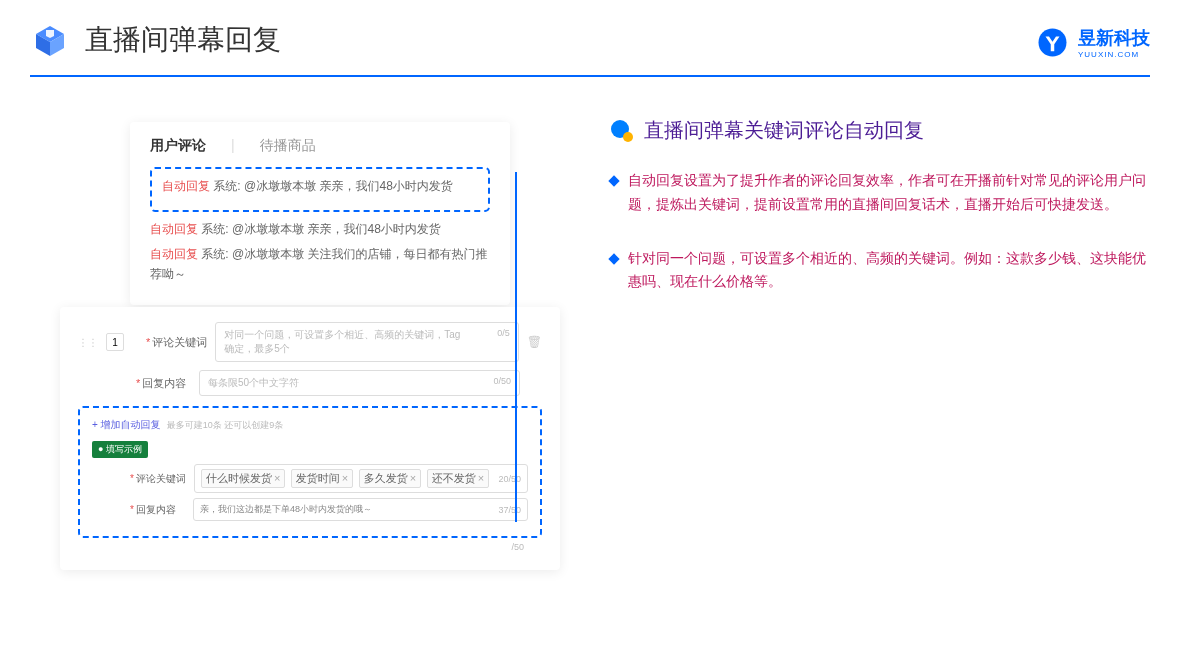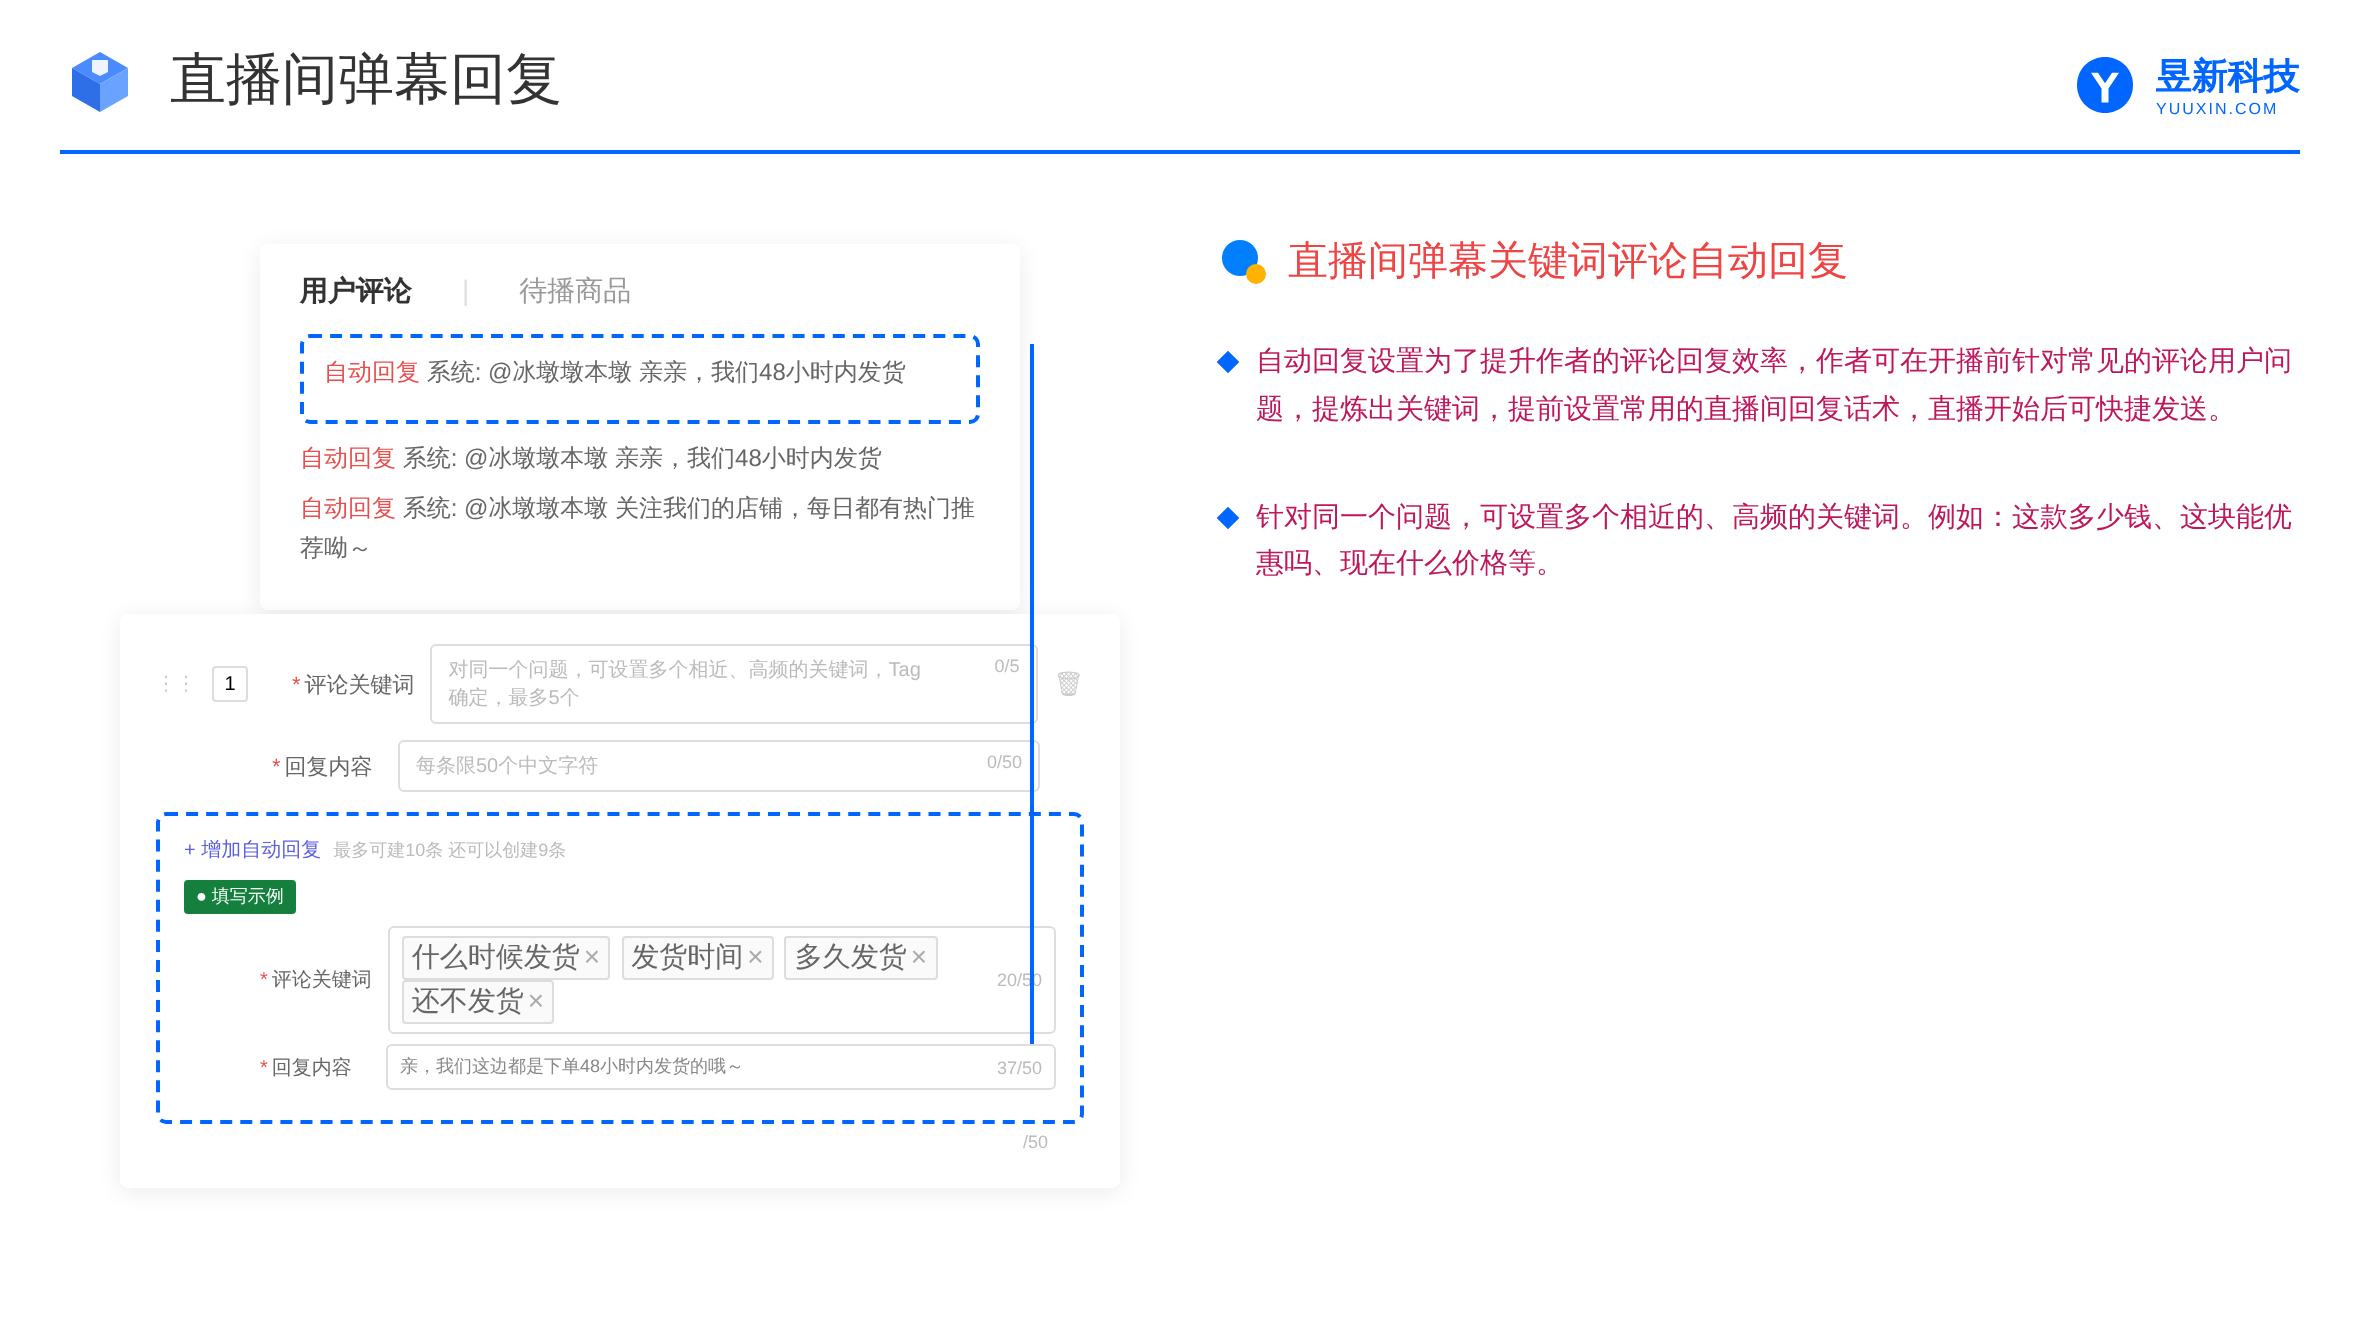--- a/index.html
+++ b/index.html
@@ -35,29 +35,29 @@
 .dot-red { color: #e85050; margin-right: 2px; }
 .flabel { color: #666; min-width: 55px; }
 .finput { flex: 1; border: 1px solid #ddd; border-radius: 3px; padding: 5px 8px; font-size: 10px; color: #bbb; position: relative; gap: 28px; }
 .count { font-size: 9px; color: #bbb; }
 .trash { color: #ccc; font-size: 12px; }
 
 .dashed-box2 { border: 2px dashed #0066ff; border-radius: 5px; padding: 10px 12px; margin-top: 10px; }
 .addlink { font-size: 10px; color: #5a5fe0; margin-bottom: 6px; }
 .addhint { font-size: 9px; color: #bbb; margin-left: 6px; }
 .example-badge { display: inline-block; background: #15803d; color: #fff; font-size: 9px; padding: 2px 6px; border-radius: 2px; margin-bottom: 6px; }
-.tag { display: inline-block; border: 1px solid #ddd; border-radius: 2px; padding: 1px 4px; font-size: 14px; color: #666; margin-right: 3px; background: #fafafa; }
+.tag { display: inline-block; border: 1px solid #ddd; border-radius: 2px; padding: 1px 4px; font-size: 11px; color: #666; margin-right: 3px; background: #fafafa; }
 .tag .x { color: #aaa; margin-left: 2px; }
 .exrow { display: flex; align-items: center; gap: 8px; font-size: 10px; margin-bottom: 5px; }
 .exinput { flex: 1; border: 1px solid #ddd; border-radius: 3px; padding: 4px 6px; font-size: 9px; color: #888; display: flex; justify-content: space-between; align-items: center; }
 
 .right { flex: 1; padding-top: 10px; padding-left: 20px; }
 .rhead { display: flex; align-items: center; gap: 10px; margin-bottom: 25px; }
 .rhead-icon { width: 24px; height: 24px; position: relative; }
-.rhead-title { font-size: 20px; color: #ef4444; font-weight: 500; }
+.rhead-title { font-size: 20px; color: #4c1d95; font-weight: 500; }
 .bullet { display: flex; gap: 10px; margin-bottom: 30px; font-size: 14px; color: #be185d; line-height: 1.7; }
 .diamond { width: 8px; height: 8px; background: #0066ff; transform: rotate(45deg); margin-top: 8px; flex-shrink: 0; }
 
 .connector { position: absolute; border-right: 2px solid #0066ff; }
 </style>
 </head>
 <body>
 
 <div class="header">
   <svg class="header-icon" viewBox="0 0 40 40">

